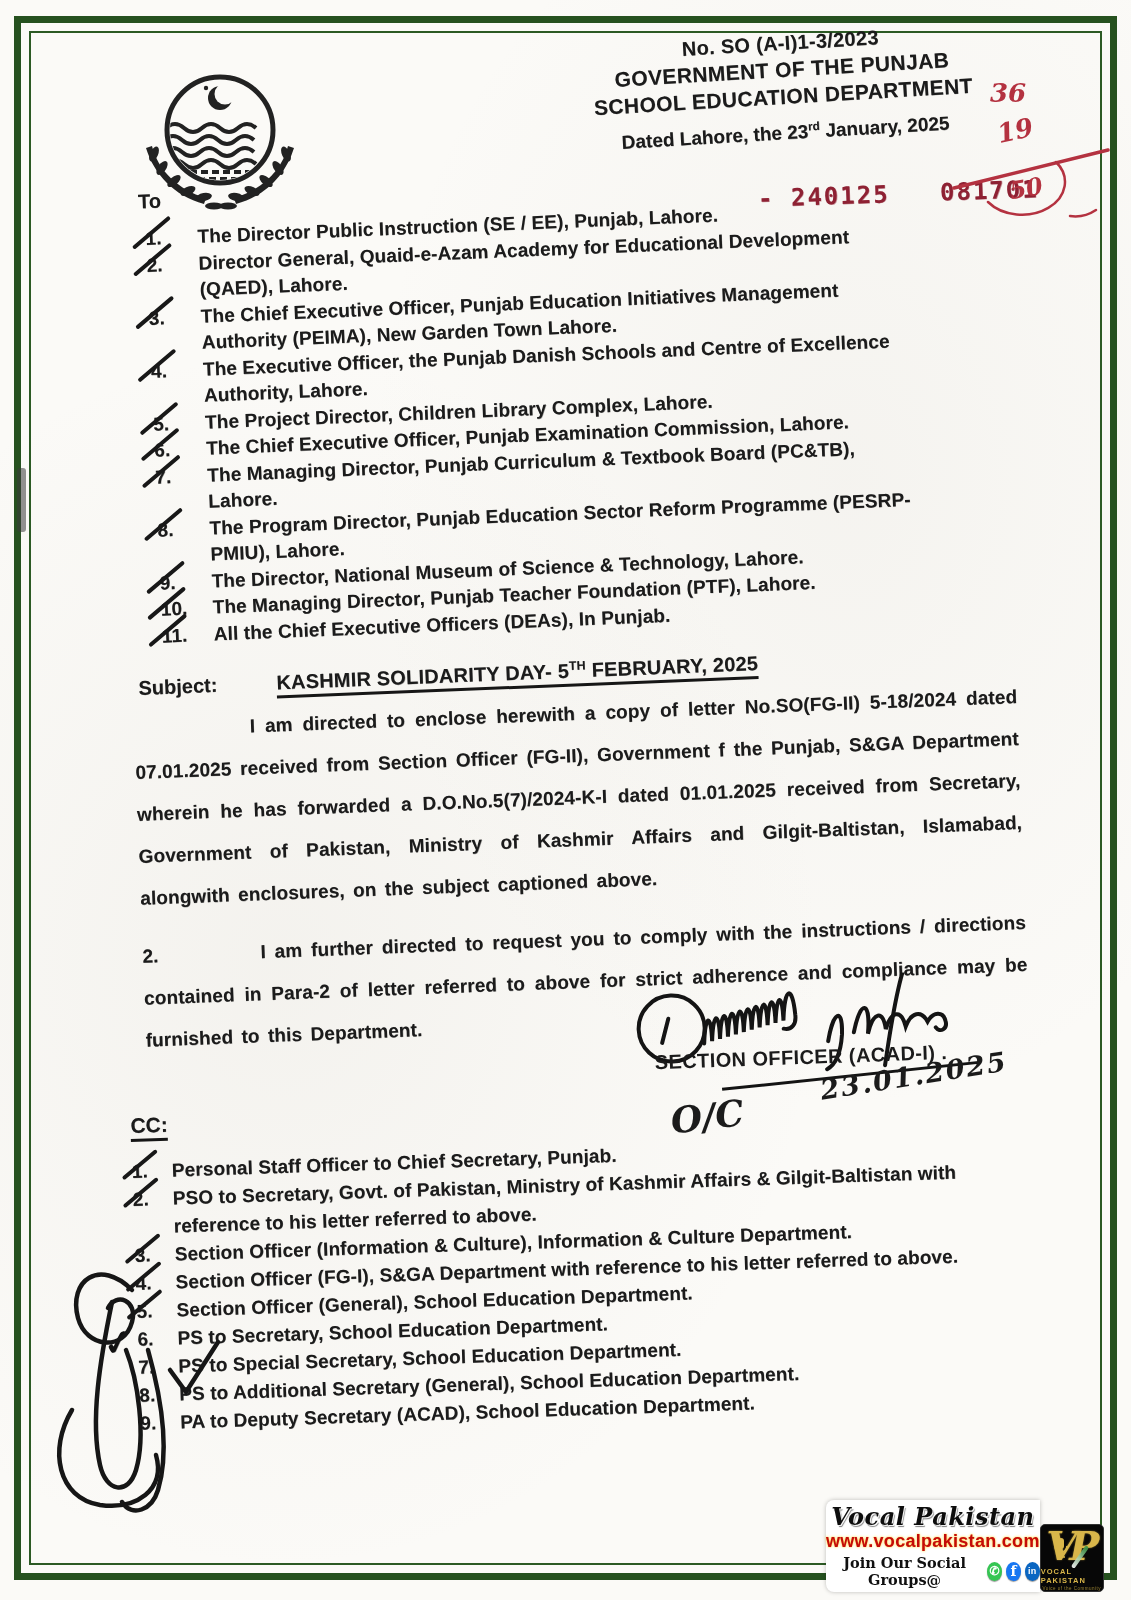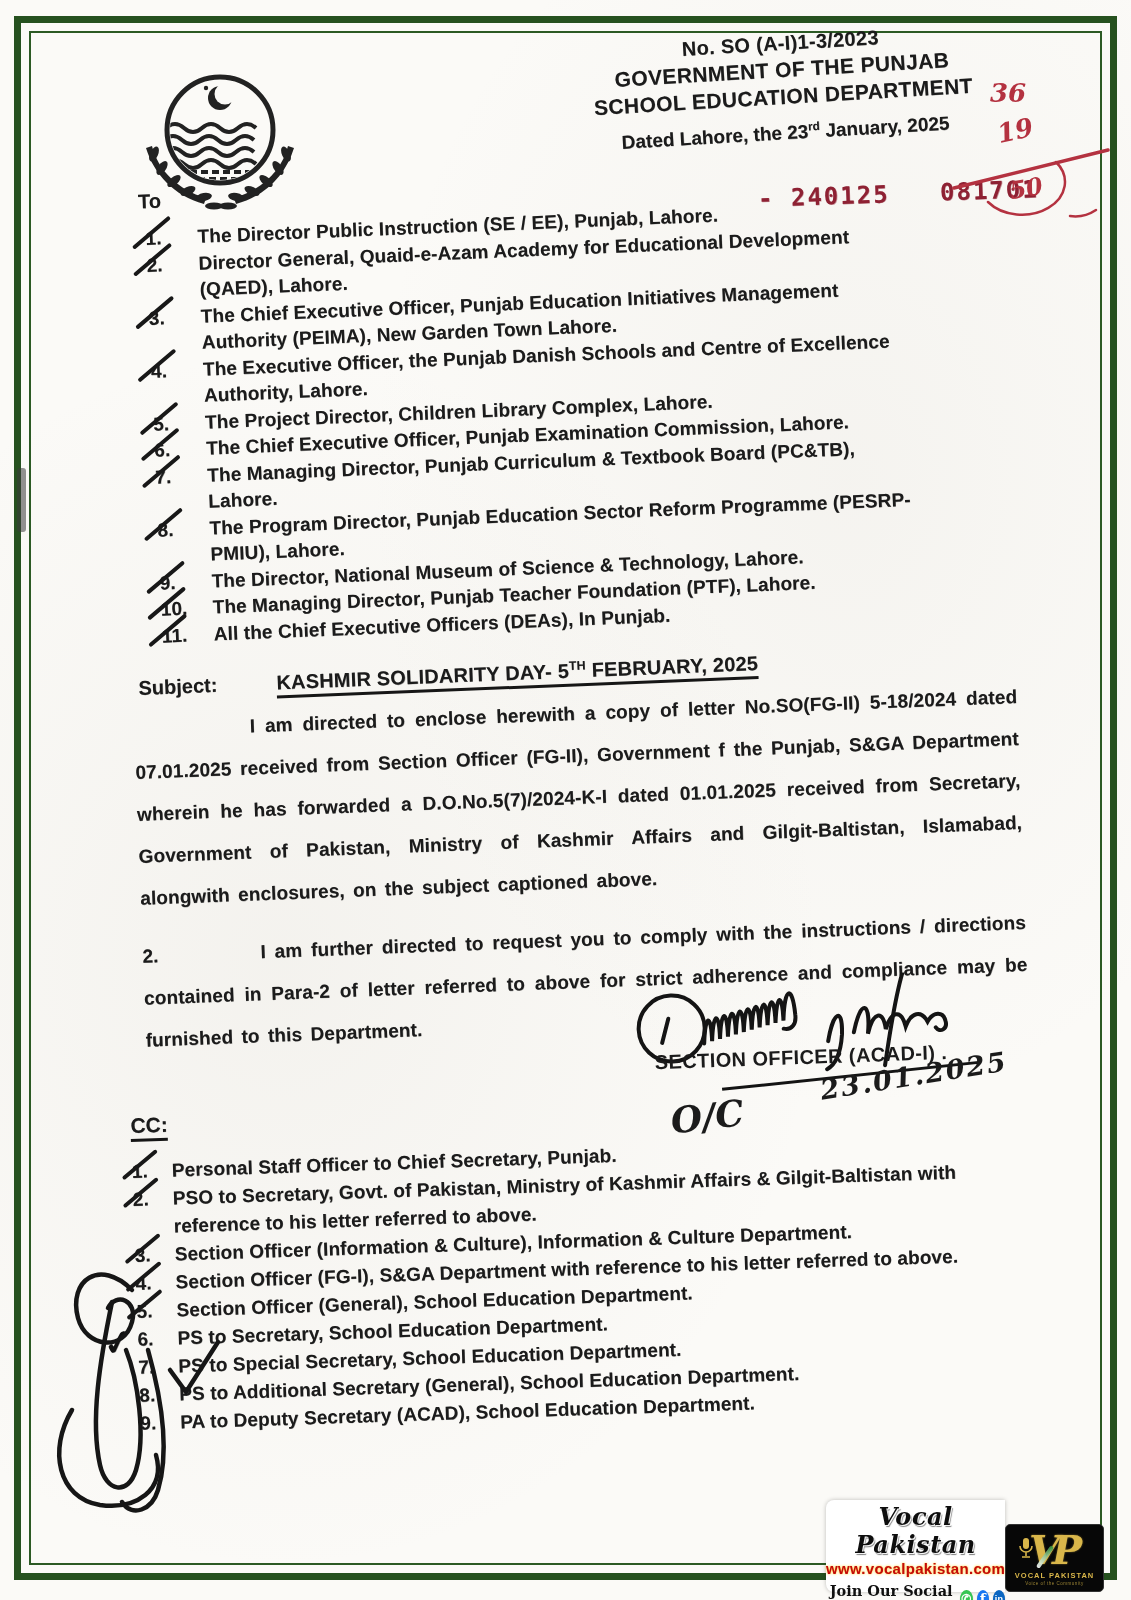--- a/index.html
+++ b/index.html
@@ -70,21 +70,21 @@
   .cc-check{position:absolute;left:-34px;top:208px;font-size:34px;font-weight:700;transform:rotate(-8deg);color:#111;}
 
   .margin-scribble{position:absolute;left:20px;top:1250px;}
 
   
   .footer{position:absolute;left:826px;top:1500px;width:278px;height:92px;display:flex;z-index:5;}
   .footer-text{flex:1;background:#ffffff;border-radius:8px 0 0 8px;text-align:center;padding-top:3px;
                box-shadow:0 0 4px rgba(0,0,0,.25);}
   .brand{font-family:"DejaVu Serif",serif;font-style:italic;font-weight:700;font-size:24px;color:#0d0d0d;
          line-height:28px;letter-spacing:.5px;text-shadow:1px 1px 0 rgba(255,255,255,.9),1.5px 1.5px 1px rgba(0,0,0,.5);}
-  .url{font-size:15px;font-weight:700;color:#c40a0a;letter-spacing:.3px;line-height:20px;
+  .url{font-size:18px;font-weight:700;color:#c40a0a;letter-spacing:.3px;line-height:20px;
        text-shadow:0 0 3px #ffd84d,0 0 1px #ffd84d;}
   .join-row{display:flex;align-items:center;justify-content:center;gap:4px;margin-top:3px;}
   .join{font-family:"DejaVu Serif",serif;font-weight:700;font-size:14.5px;color:#101010;}
   .sicon{display:inline-flex;align-items:center;justify-content:center;width:19px;height:19px;border-radius:50%;
          color:#fff;font-weight:700;box-shadow:0 1px 1px rgba(0,0,0,.4);}
   .wa{background:#35c653;font-size:12px;}
   .fb{background:#1877f2;font-family:"DejaVu Serif",serif;font-size:14px;}
   .li{background:#0a66c2;font-size:9px;letter-spacing:.2px;}
   .footer-logo{width:98px;background:#070707;border-radius:5px;border:1px solid #333;position:relative;
                display:flex;flex-direction:column;align-items:center;justify-content:center;margin-top:24px;}

